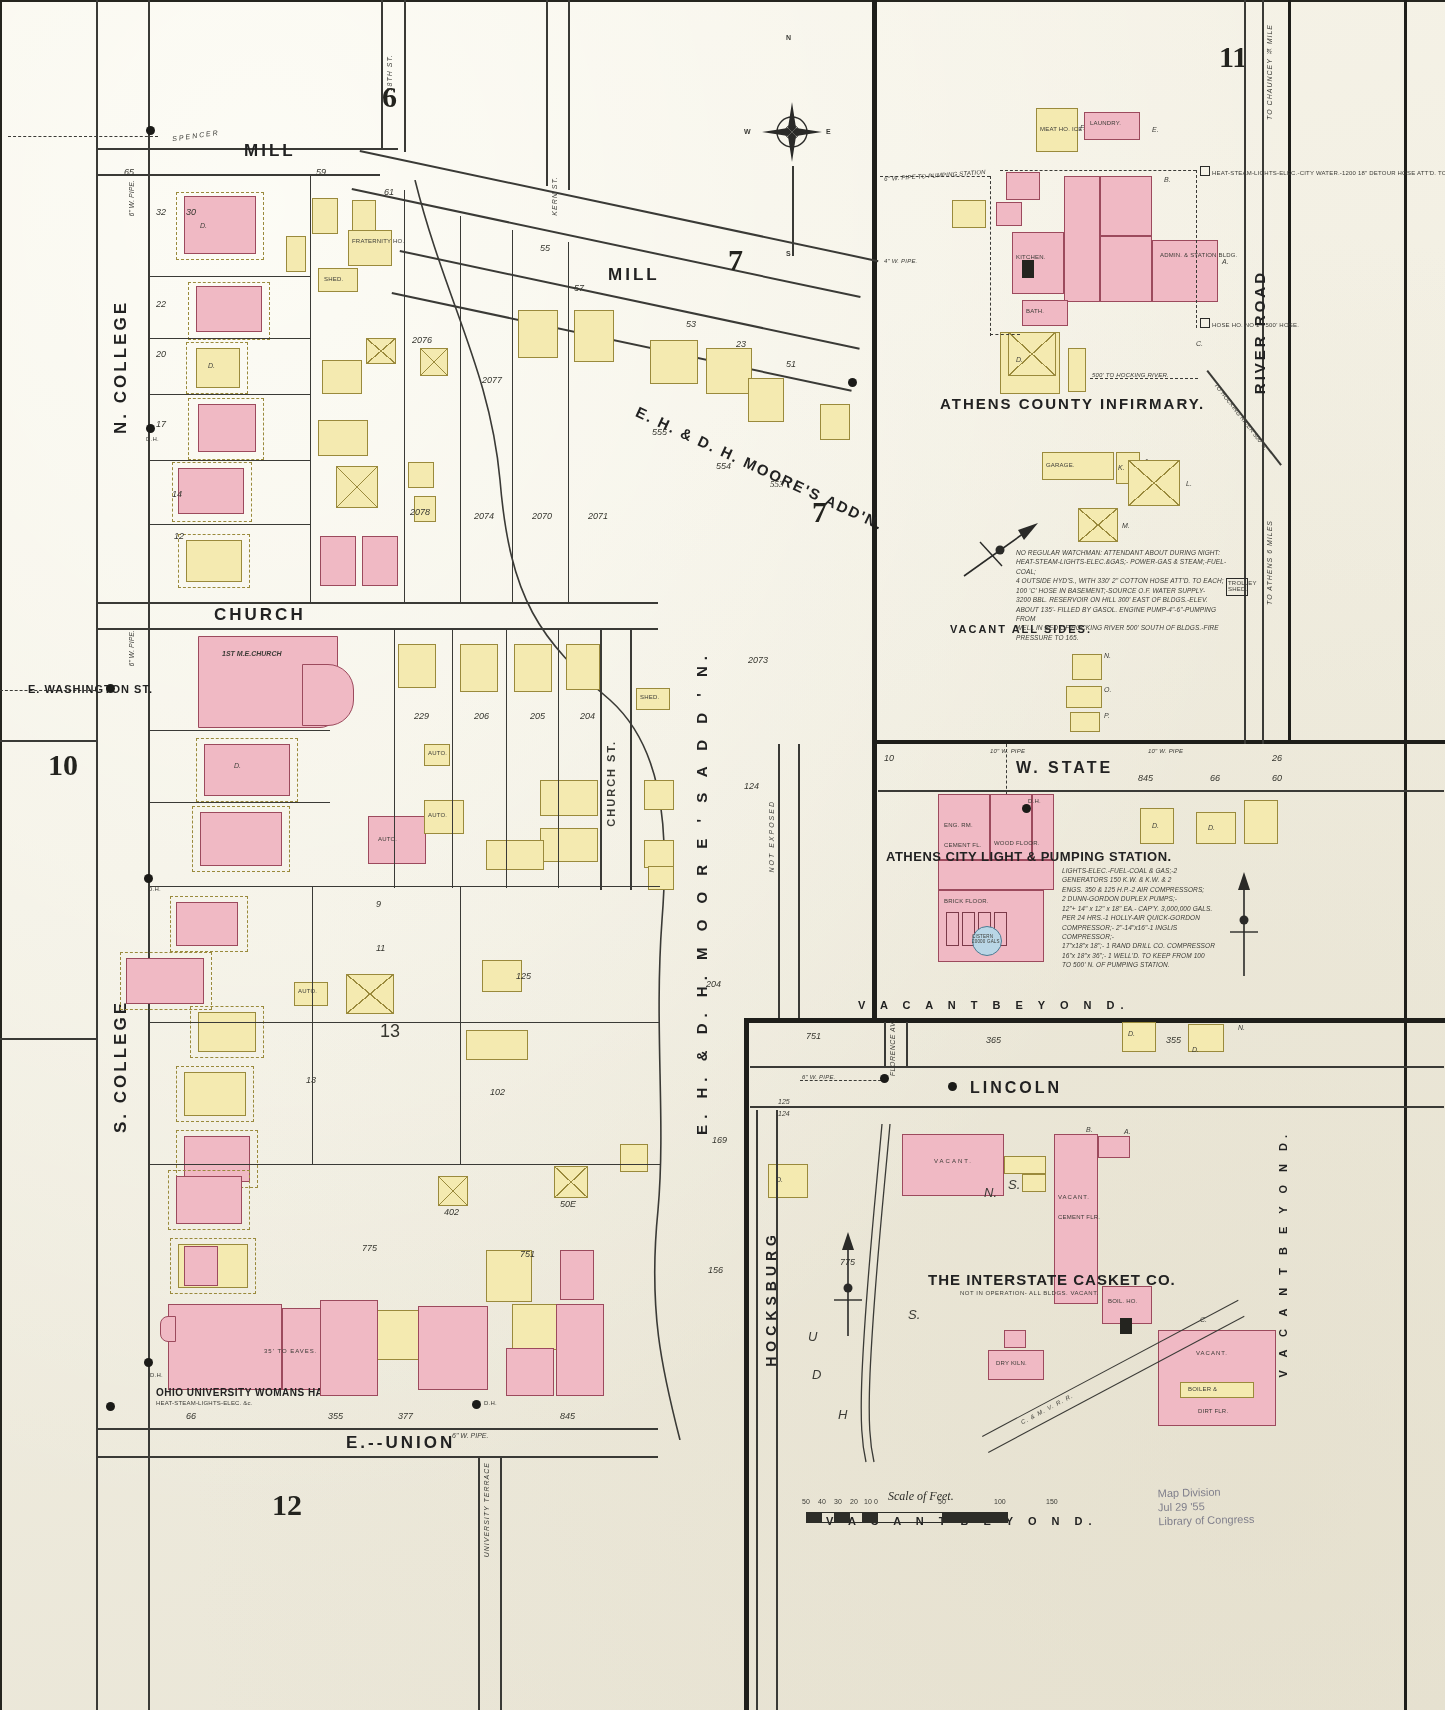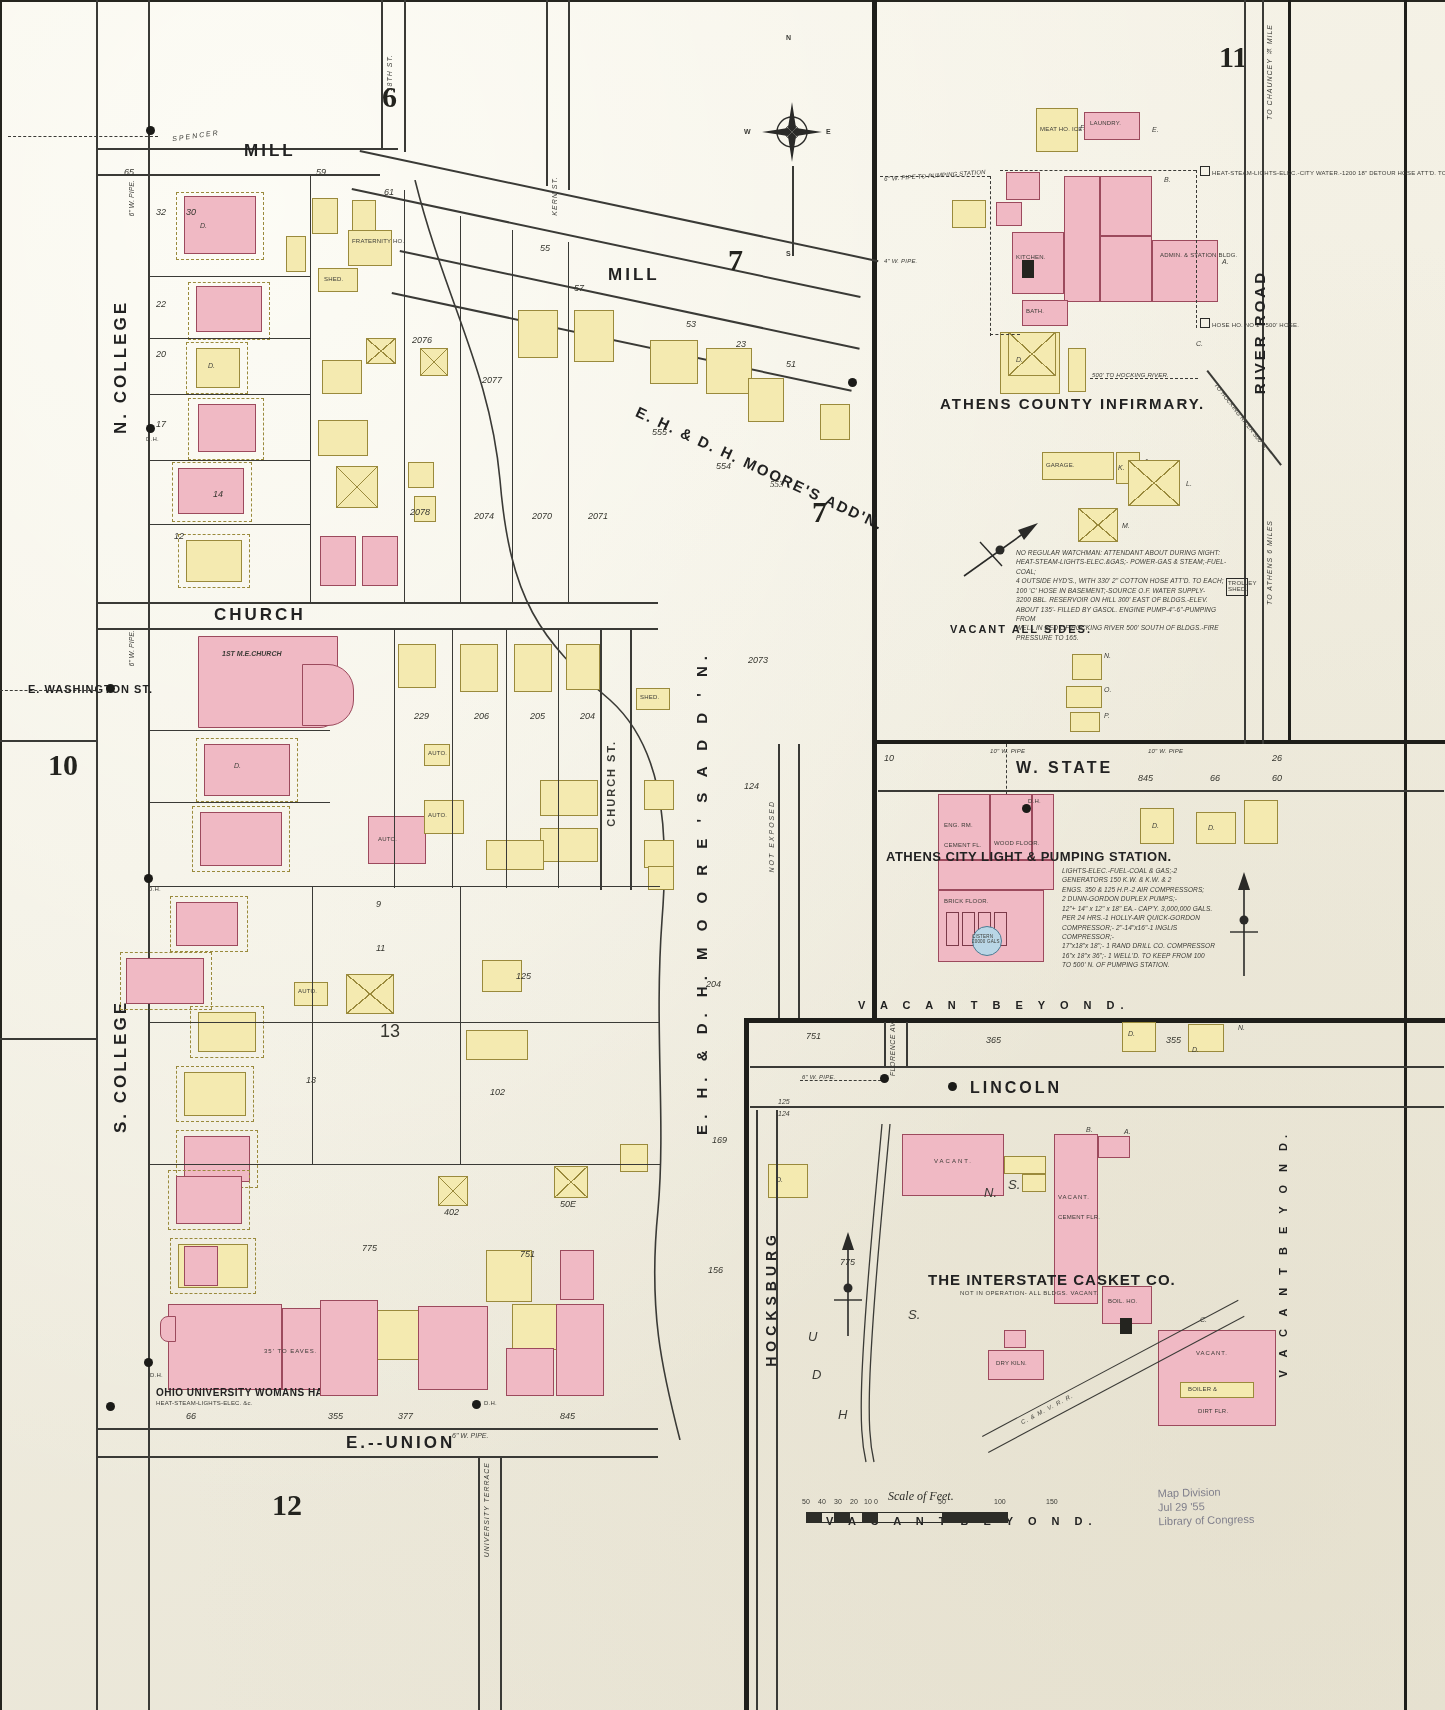--- a/index.html
+++ b/index.html
@@ -197,21 +197,21 @@
   <div class="lbl num" style="left:574px;top:284px;">57</div>
   <div class="lbl num" style="left:686px;top:320px;">53</div>
   <div class="lbl num" style="left:736px;top:340px;">23</div>
   <div class="lbl num" style="left:786px;top:360px;">51</div>
   <div class="lbl num" style="left:124px;top:168px;">65</div>
   <div class="lbl num" style="left:156px;top:208px;">32</div>
   <div class="lbl num" style="left:186px;top:208px;">30</div>
   <div class="lbl num" style="left:156px;top:300px;">22</div>
   <div class="lbl num" style="left:156px;top:350px;">20</div>
   <div class="lbl num" style="left:156px;top:420px;">17</div>
-  <div class="lbl num" style="left:172px;top:490px;padding-left:41px;">14</div>
+  <div class="lbl num" style="left:172px;top:490px;">14</div>
   <div class="lbl num" style="left:174px;top:532px;">12</div>
   <div class="lbl num" style="left:652px;top:428px;">555</div>
   <div class="lbl num" style="left:716px;top:462px;">554</div>
   <div class="lbl num" style="left:770px;top:480px;font-family:Liberation Serif, serif;">553</div>
   <div class="lbl num" style="left:412px;top:336px;">2076</div>
   <div class="lbl num" style="left:482px;top:376px;">2077</div>
   <div class="lbl num" style="left:410px;top:508px;">2078</div>
   <div class="lbl num" style="left:474px;top:512px;">2074</div>
   <div class="lbl num" style="left:532px;top:512px;">2070</div>
   <div class="lbl num" style="left:588px;top:512px;">2071</div>

